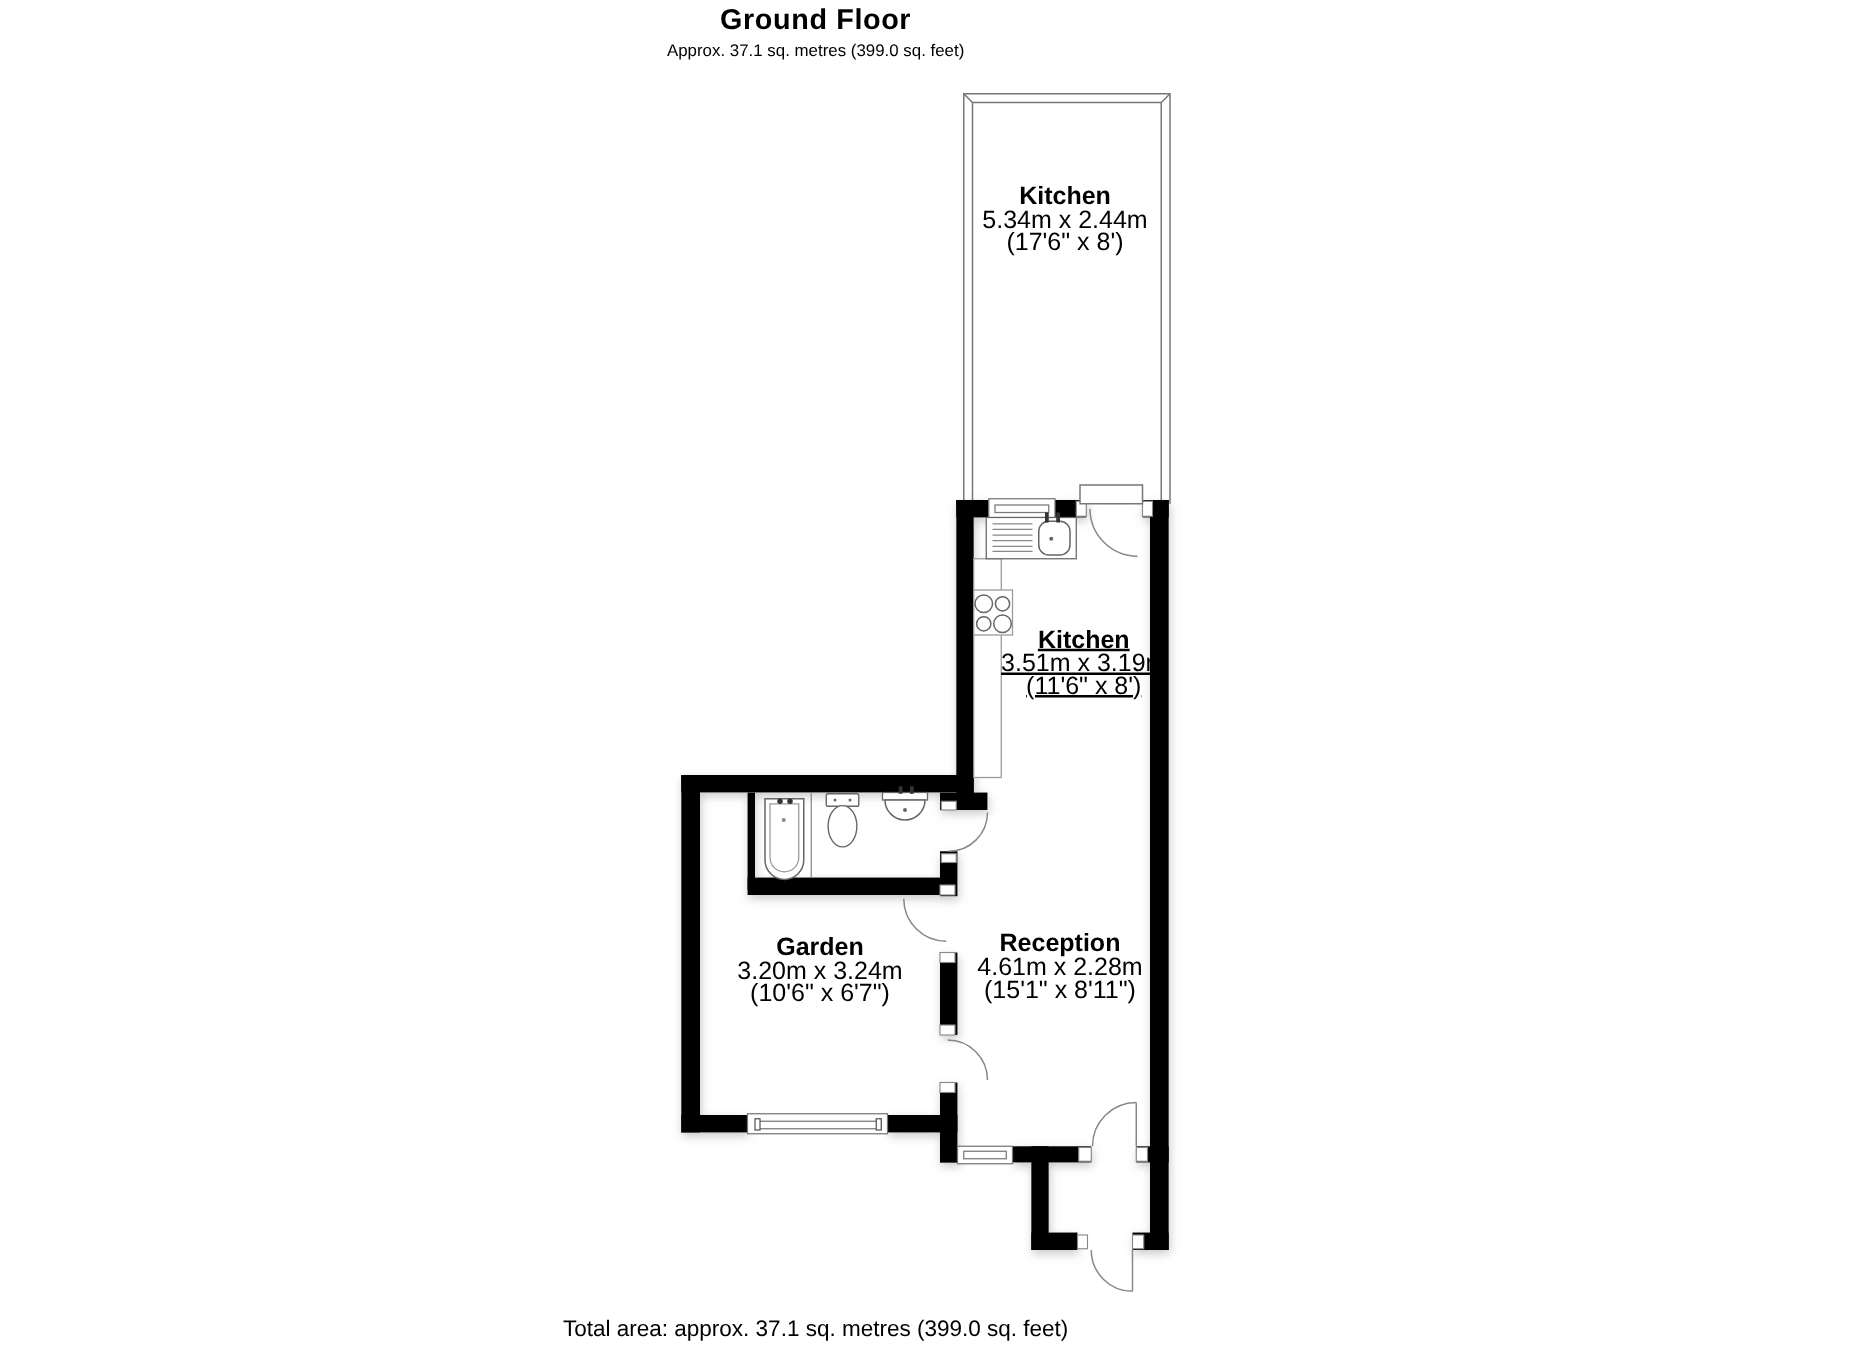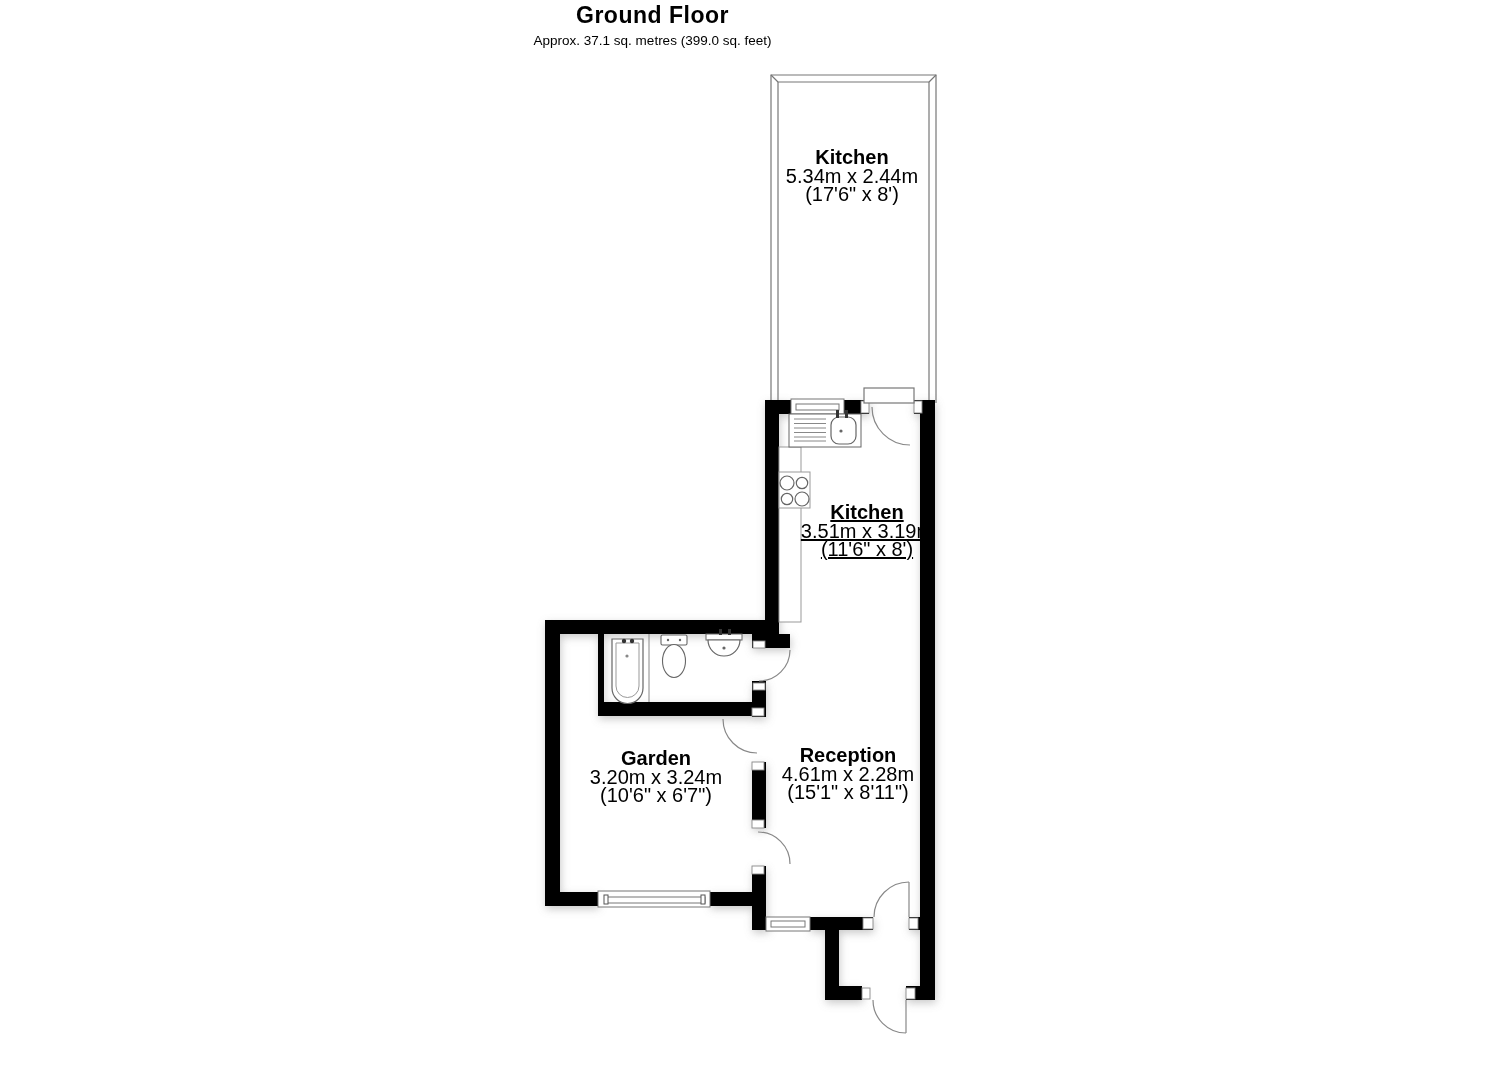--- a/index.html
+++ b/index.html
@@ -156,14 +156,15 @@
     <div class="room-dim">3.20m x 3.24m</div>
     <div class="room-dim">(10'6" x 6'7")</div>
   </div>
 
   <div class="room-label" style="left:848px;top:745px;">
     <div class="room-name">Reception</div>
     <div class="room-dim">4.61m x 2.28m</div>
     <div class="room-dim">(15'1" x 8'11")</div>
   </div>
 
+  <div class="footer">Total area: approx. 37.1 sq. metres (399.0 sq. feet)</div>
 
 </div>
 
 </body></html>

